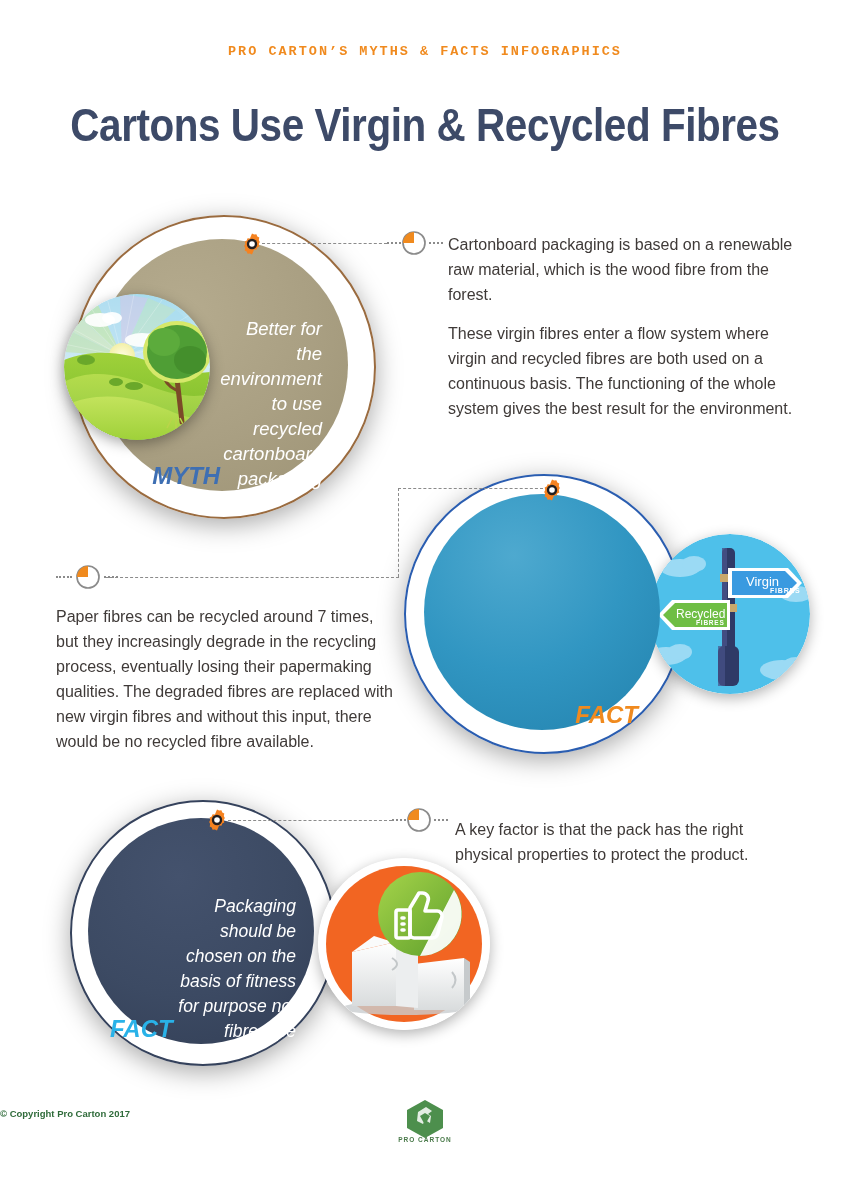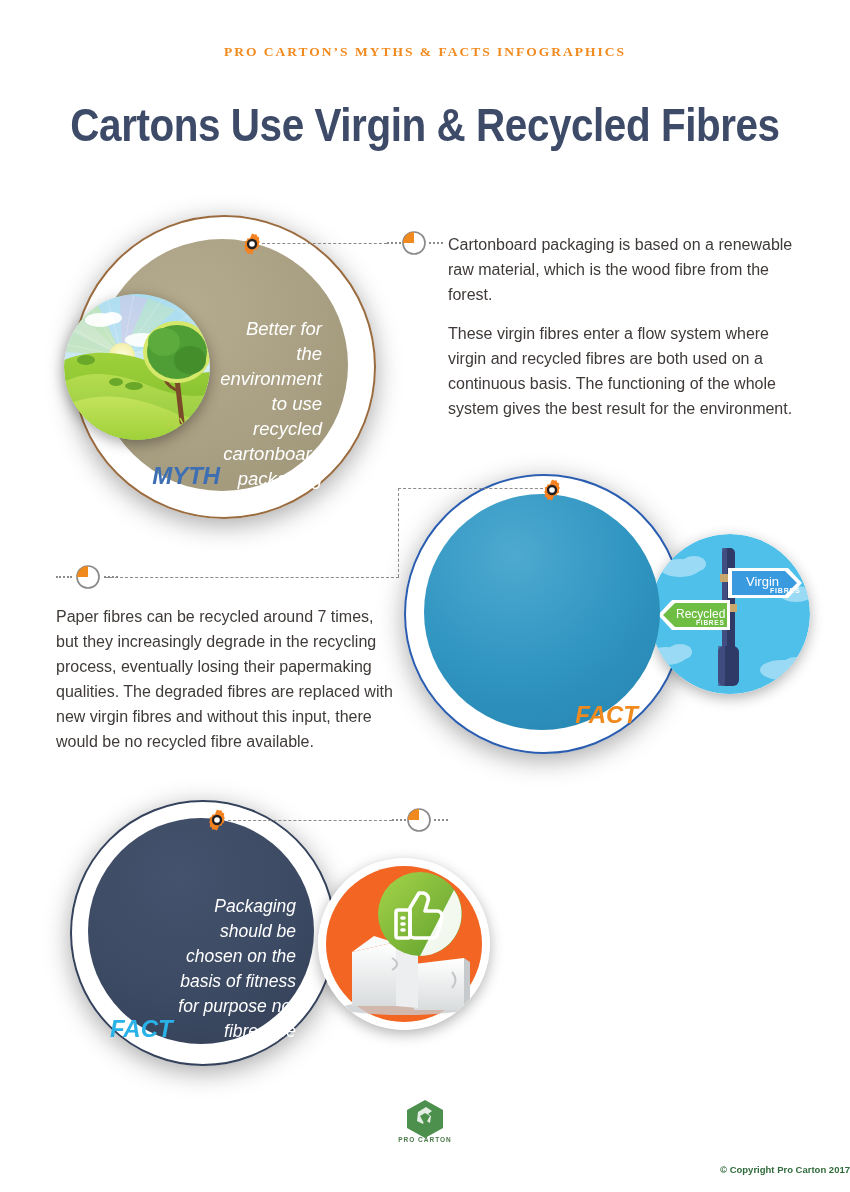--- a/index.html
+++ b/index.html
@@ -7,21 +7,21 @@
     width:850px;height:1192px;position:relative;overflow:hidden;
     font-family:"Liberation Sans","DejaVu Sans",sans-serif;
     color:#3d3d3d;
   }
   .stage{position:absolute;inset:0;}
 
   
   .kicker{
     position:absolute;top:44px;left:0;width:850px;text-align:center;
     font-size:13.5px;font-weight:bold;letter-spacing:2.0px;
-    color:#f08a1e;font-family:Liberation Serif, serif;
+    color:#f08a1e;font-family:Liberation Mono, monospace;
   }
   .maintitle{
     position:absolute;top:98px;left:0;width:850px;text-align:center;
     font-size:47px;line-height:54px;font-weight:bold;
     color:#3d4a68;letter-spacing:-0.5px;
     font-family:"Liberation Sans Narrow","Liberation Sans",sans-serif;
     transform:scaleX(0.86);transform-origin:center top;
     white-space:nowrap;
   }
 
@@ -96,21 +96,21 @@
   .para p{margin:0 0 14px 0;}
   .para p:last-child{margin-bottom:0;margin-top:8px;}
 
   
   #footer-logo{position:absolute;left:398px;top:1098px;width:54px;height:40px;}
   #footer-logoname{
     position:absolute;left:0;top:1136px;width:850px;text-align:center;
     font-size:6.5px;font-weight:bold;letter-spacing:1px;color:#4a7a4a;
   }
   #footer-copy{
-    position:absolute;left:0;top:1164px;width:850px;text-align:right;
+    position:absolute;left:0;top:1108px;width:850px;text-align:left;
     font-size:9.5px;color:#2f6b3a;font-weight:bold;
   }
 </style>
 </head>
 <body>
 
 <div class="stage">
 
   <div class="kicker">PRO CARTON’S MYTHS &amp; FACTS INFOGRAPHICS</div>
   <div class="maintitle">Cartons Use Virgin &amp; Recycled Fibres</div>
@@ -364,20 +364,23 @@
   <div class="conn hdash" style="left:228px;top:820px;width:164px;"></div>
   <div class="conn hdot" style="left:392px;top:819px;width:14px;"></div>
   <div class="pie" style="left:406px;top:807px;">
     <svg width="26" height="26" viewBox="0 0 26 26">
       <circle cx="13" cy="13" r="11" fill="#ffffff" stroke="#8b8b8b" stroke-width="1.7"></circle>
       <path d="M13 13 L13 2 A11 11 0 0 0 2 13 Z" fill="#f08a1e"></path>
     </svg>
   </div>
   <div class="conn hdot" style="left:434px;top:819px;width:14px;"></div>
 
+  <div class="para" style="left:455px;top:809px;width:330px;">
+    <p>A key factor is that the pack has the right physical properties to protect the product.</p>
+  </div>
 
   <div id="footer-logo">
     <svg width="54" height="40" viewBox="0 0 54 40">
       <path d="M27 2 L45 12 L45 30 L27 40 L9 30 L9 12 Z" fill="#4d8f4d"></path>
       <path d="M20 14 l8-5 6 4 -4 3 3 2 -1 7 -5 -3 -2 4 -6 -3 z" fill="#ffffff" opacity="0.85"></path>
       <path d="M22 18 l5 -3 5 3 -5 9 z" fill="#4d8f4d"></path>
     </svg>
   </div>
   <div id="footer-logoname">PRO CARTON</div>
   <div id="footer-copy">© Copyright Pro Carton 2017</div>

